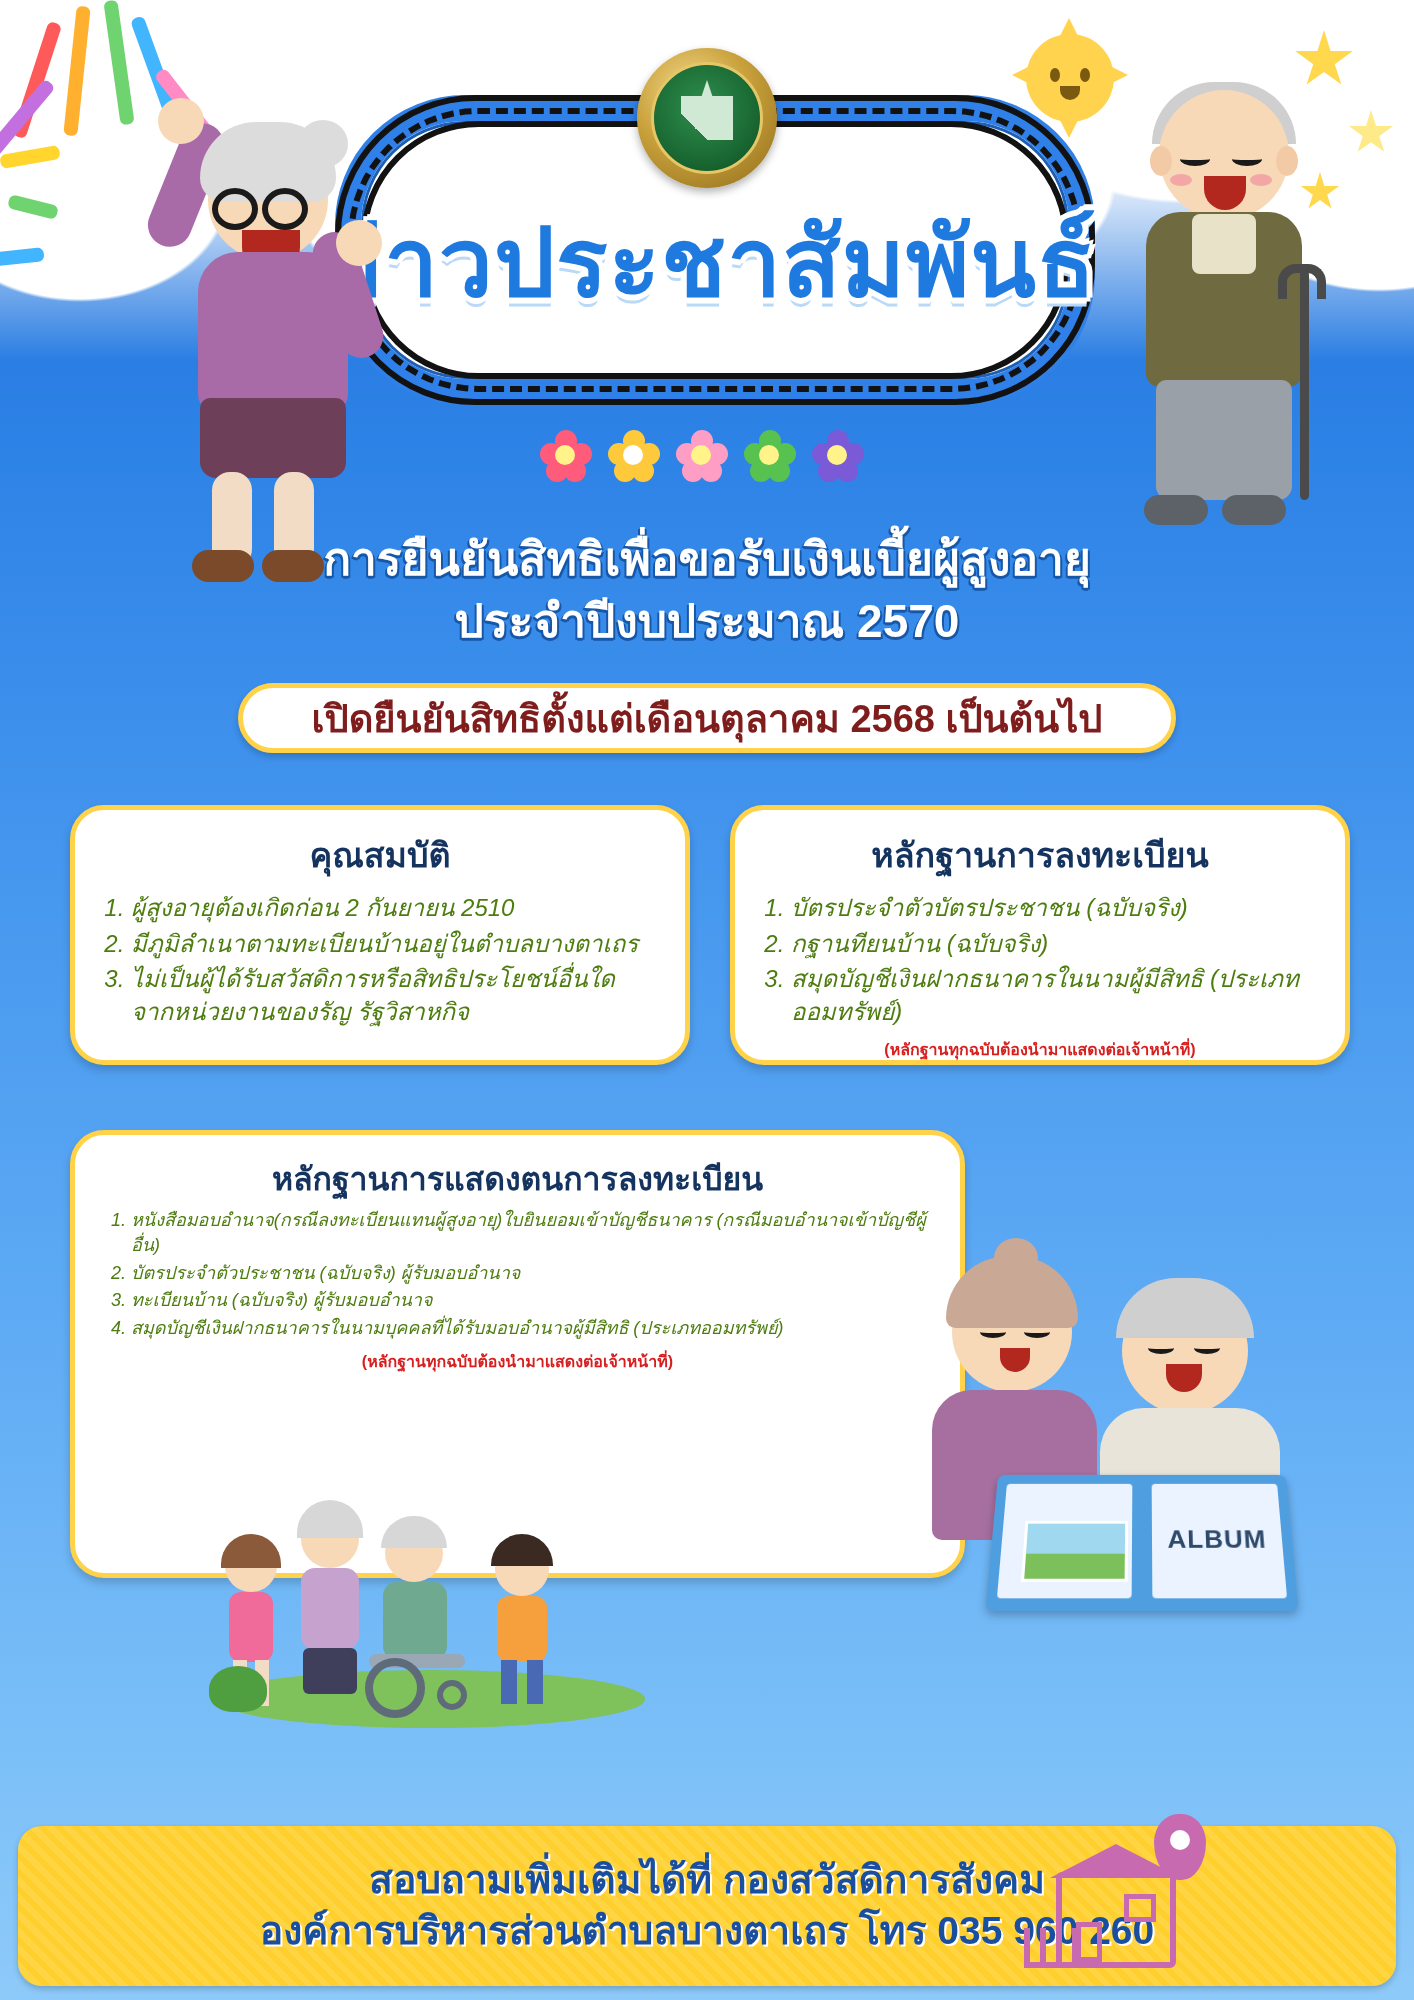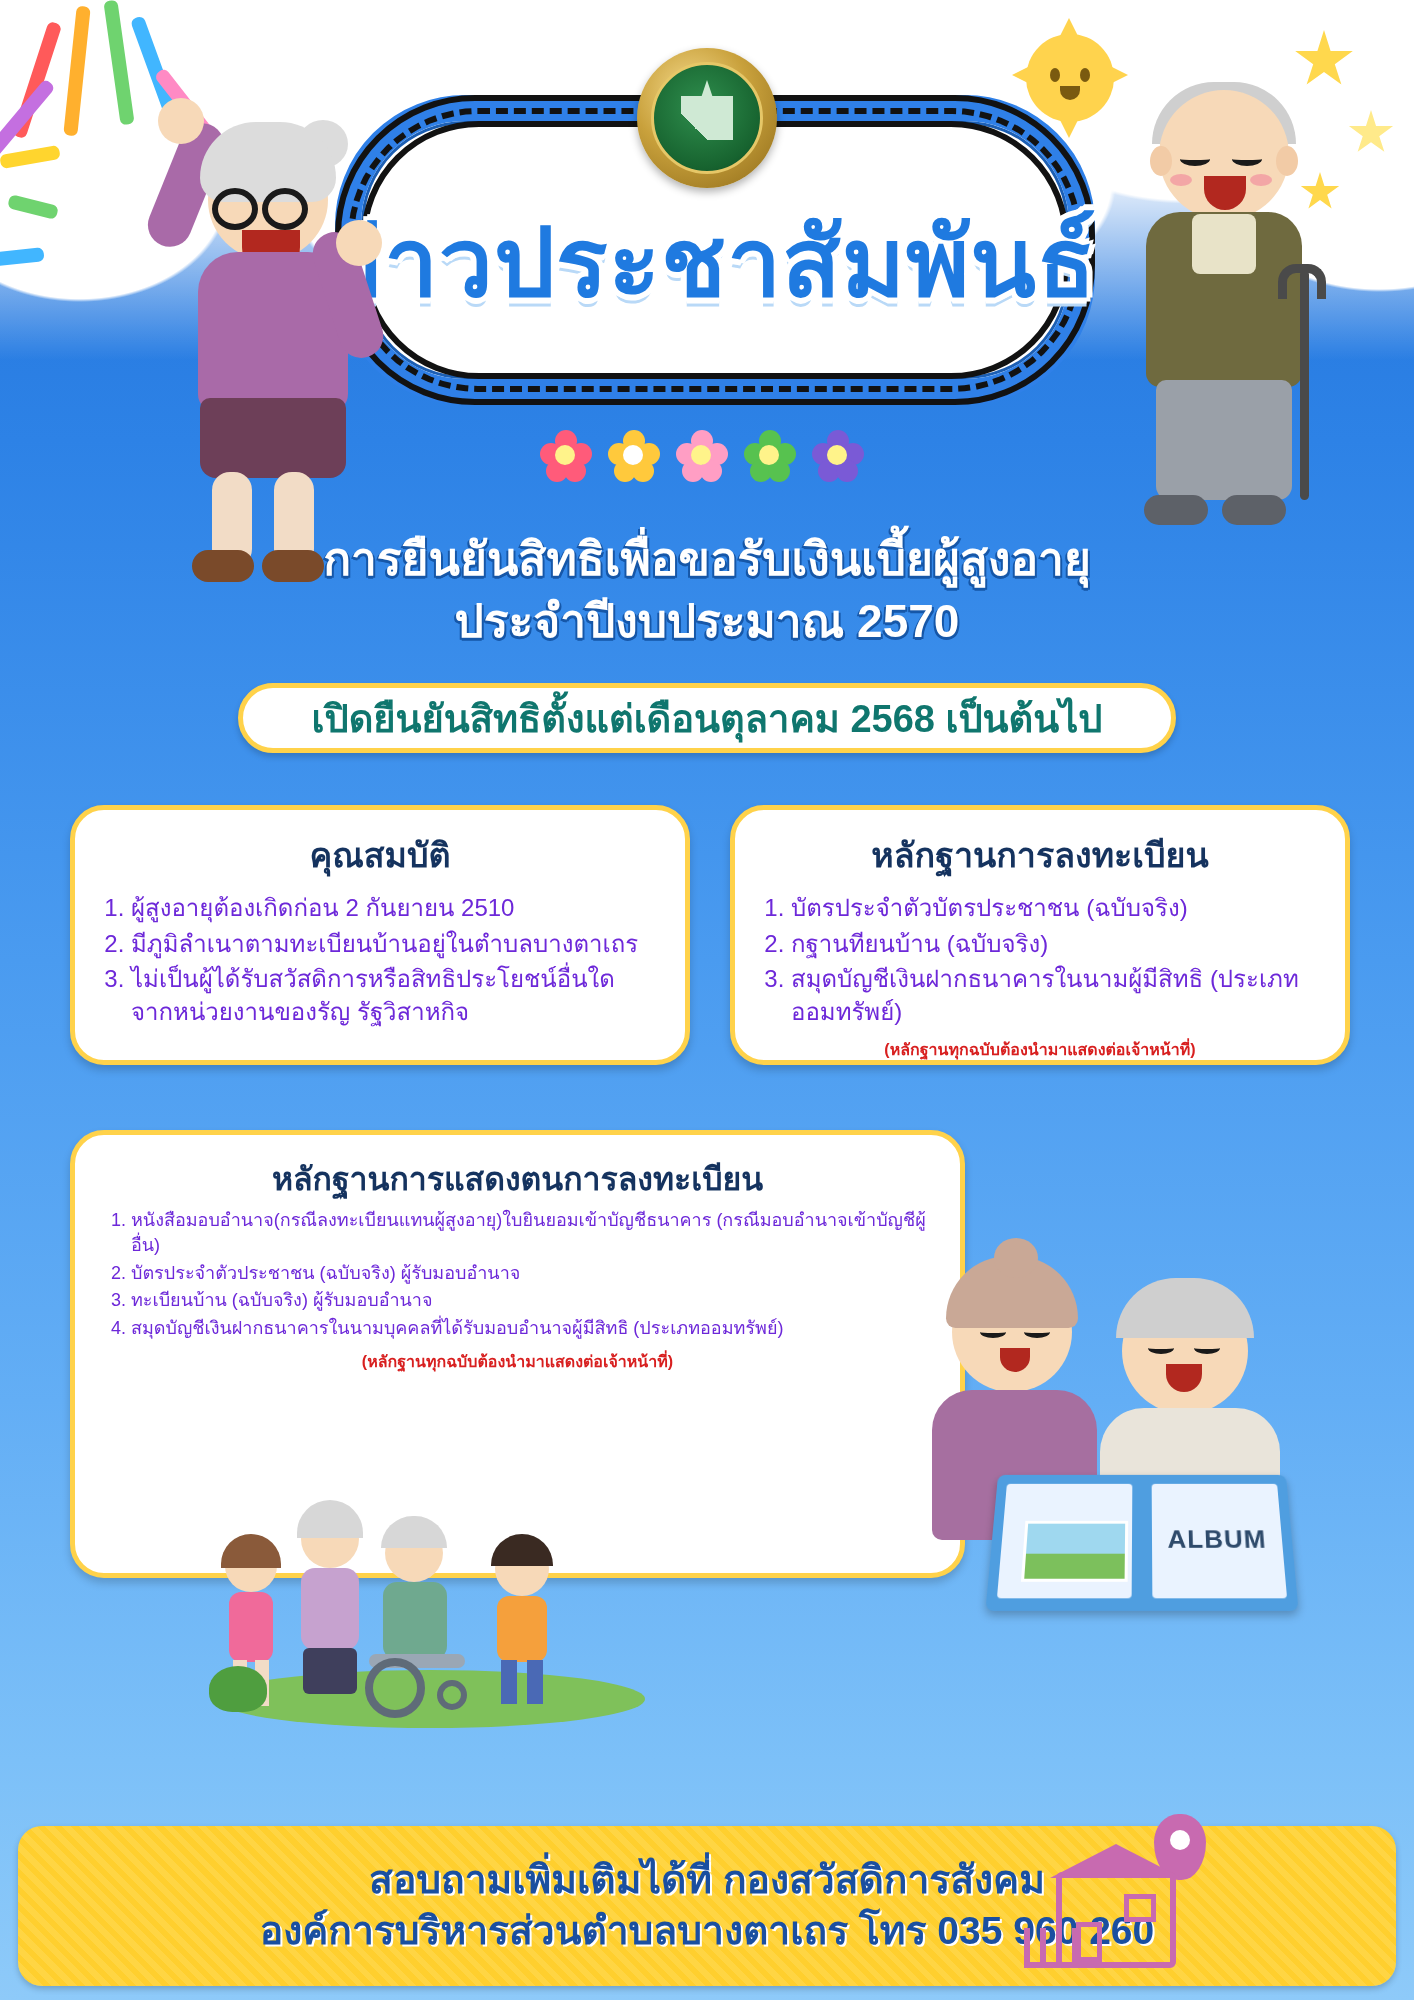--- a/index.html
+++ b/index.html
@@ -132,21 +132,21 @@
   }
 
   .banner {
     position: absolute;
     left: 238px; top: 683px;
     width: 938px; height: 70px;
     background: #ffffff;
     border: 5px solid #ffd24a;
     border-radius: 36px;
     display: flex; align-items: center; justify-content: center;
-    font-size: 38px; font-weight: bold; color: #0f766e;
+    font-size: 38px; font-weight: bold; color: #7f1d1d;
     box-shadow: 0 4px 6px rgba(0,0,0,.18);
   }
 
   
   .card {
     position: absolute;
     background: #ffffff;
     border: 5px solid #ffd24a;
     border-radius: 34px;
     box-shadow: 0 5px 8px rgba(0,0,0,.18);
@@ -154,21 +154,21 @@
   }
   .card h3 {
     margin: 4px 0 10px 0;
     text-align: center;
     font-size: 34px;
     color: #15335f;
     font-weight: bold;
   }
   .card ol { margin: 0; padding-left: 34px; }
   .card li {
-    font-size: 24px; color: #6d28d9; line-height: 1.36; margin-bottom: 3px;
+    font-size: 24px; color: #4d7c0f; line-height: 1.36; margin-bottom: 3px; font-style: italic;
   }
   .note-red {
     color: #d81f1f; font-weight: bold; font-size: 16px; text-align: center; margin-top: 8px;
   }
 
   #card-qualify { left: 70px; top: 805px; width: 620px; height: 260px; }
   #card-docs { left: 730px; top: 805px; width: 620px; height: 260px; }
   #card-proxy { left: 70px; top: 1130px; width: 895px; height: 448px; }
 
   #card-proxy h3 { font-size: 32px; margin-bottom: 4px; }

